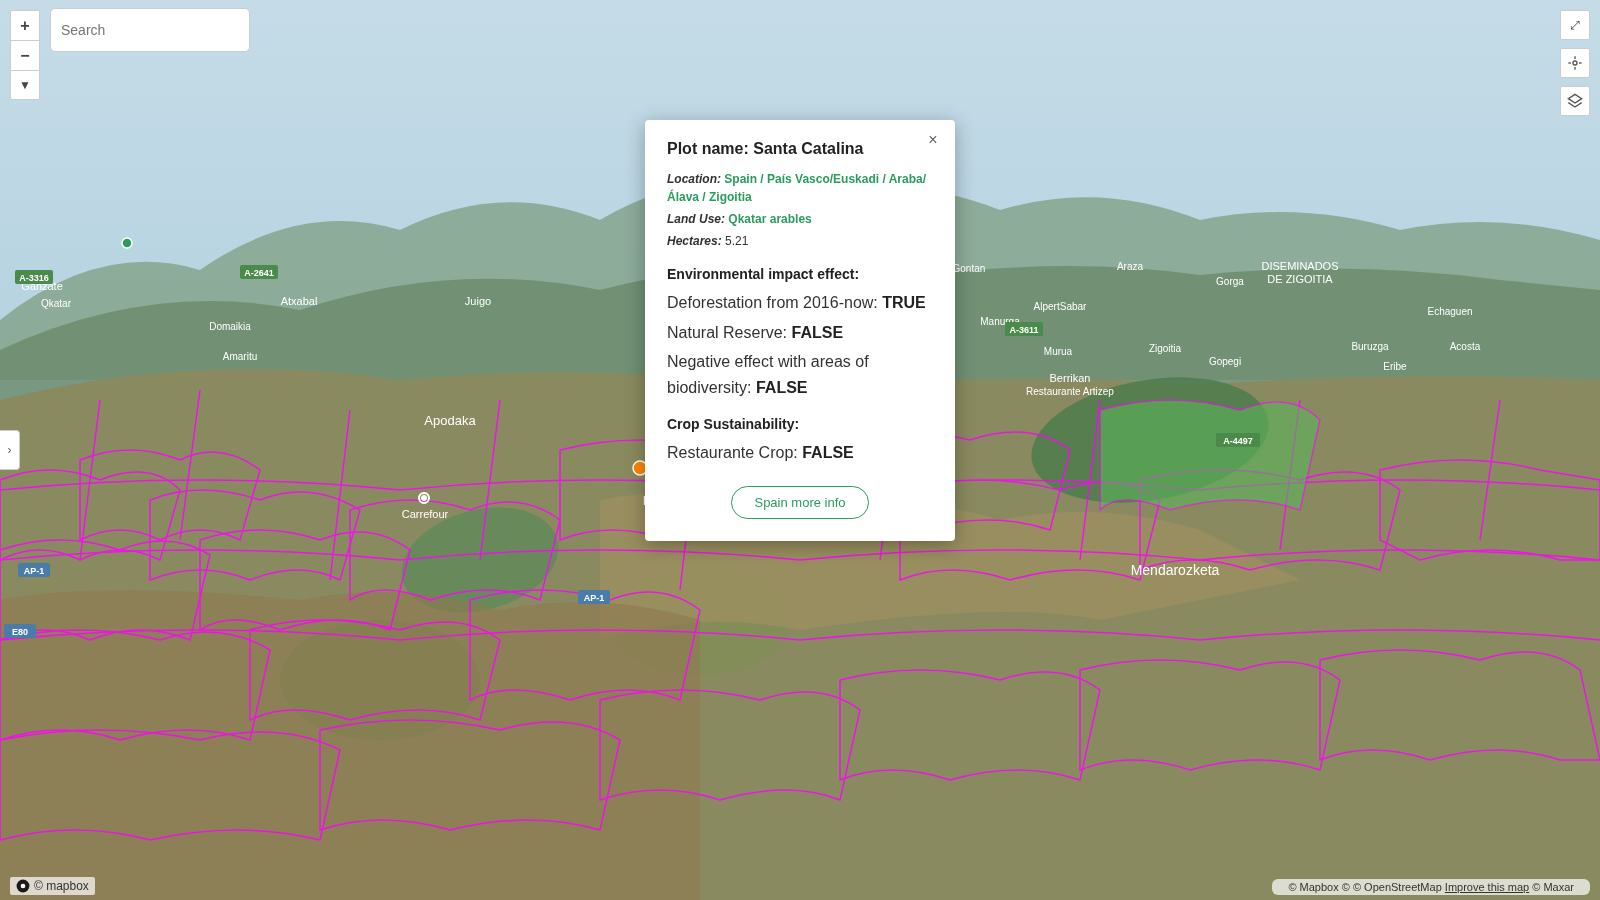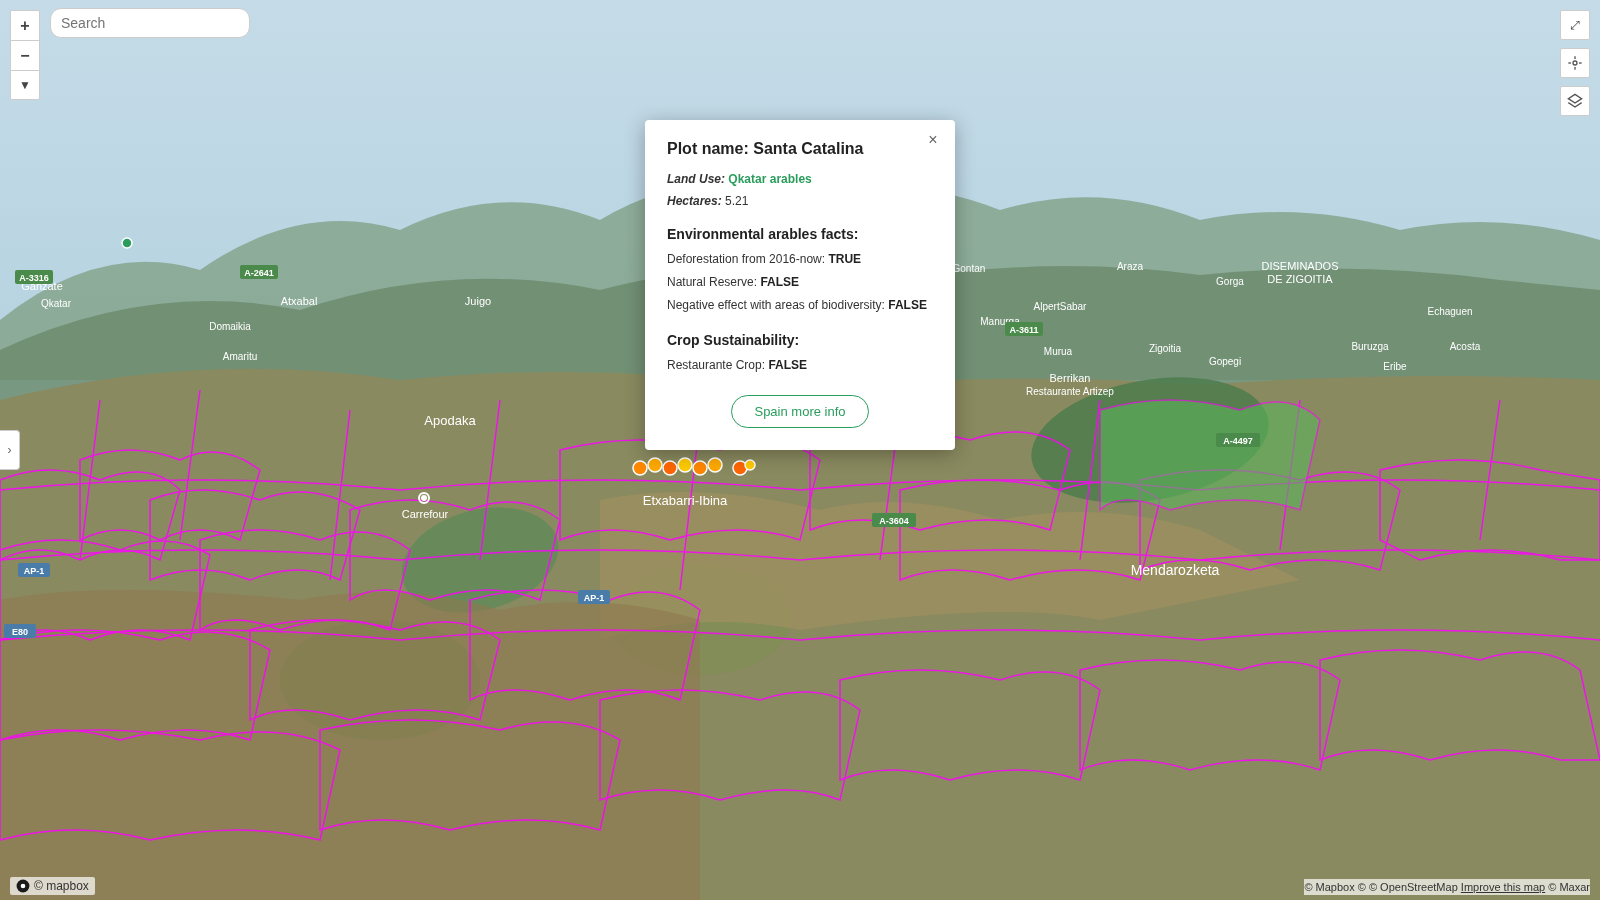--- a/index.html
+++ b/index.html
@@ -54,24 +54,24 @@
 
     
     .search-container {
       position: absolute;
       top: 8px;
       left: 50px;
       z-index: 100;
     }
     .search-input {
       width: 200px;
-      height: 30px;
+      height: 44px;
       padding: 0 10px;
       border: 1px solid #ccc;
-      border-radius: 11px;
+      border-radius: 5px;
       font-size: 14px;
       outline: none;
       background: white;
     }
 
     
     .map-controls-topright {
       position: absolute;
       top: 10px;
       right: 10px;
@@ -118,21 +118,22 @@
 
     
     .attribution {
       position: absolute;
       bottom: 5px;
       right: 10px;
       font-size: 11px;
       color: #333;
       z-index: 100;
       background: rgba(255,255,255,0.7);
-      padding: 2px 0;
+      padding: 2px 16px;
+      border-radius: 6px;
     }
 
     .mapbox-logo {
       position: absolute;
       bottom: 5px;
       left: 10px;
       font-size: 12px;
       color: #333;
       z-index: 100;
       display: flex;
@@ -192,21 +193,21 @@
 
     .section-title {
       font-size: 14px;
       font-weight: bold;
       color: #222;
       margin-top: 16px;
       margin-bottom: 8px;
     }
 
     .impact-field {
-      font-size: 12px;
+      font-size: 16px;
       color: #333;
       margin-bottom: 4px;
       line-height: 1.6;
     }
     .impact-field .val-true { color: #222; font-weight: 700; }
     .impact-field .val-false { color: #222; font-weight: 700; }
 
     .show-more-btn {
       display: block;
       margin: 20px auto 0;
@@ -399,32 +400,36 @@
 <div class="sidebar-toggle">
   <span>›</span>
 </div>
 
 <div class="info-popup">
   <button class="popup-close">×</button>
 
   <div class="popup-title">Plot name: Santa Catalina</div>
 
 
+  <div class="popup-field">
+    <span class="label">Location:</span>
+    <span class="value-green">Spain / País Vasco/Euskadi / Araba/Álava / Zigoitia</span>
+  </div>
 
   <div class="popup-field">
     <span class="label">Land Use:</span>
     <span class="value-green">Qkatar arables</span>
   </div>
 
   <div class="popup-field">
     <span class="label">Hectares:</span>
     <span>5.21</span>
   </div>
 
-  <div class="section-title">Environmental arables facts:</div>
+  <div class="section-title">Environmental impact effect:</div>
 
   <div class="impact-field">
     <span>Deforestation from 2016-now:</span>
     <span class="val-true">TRUE</span>
   </div>
 
   <div class="impact-field">
     <span>Natural Reserve:</span>
     <span class="val-false">FALSE</span>
   </div>

